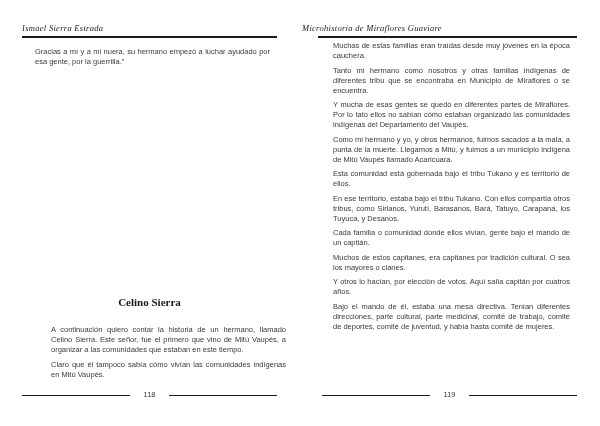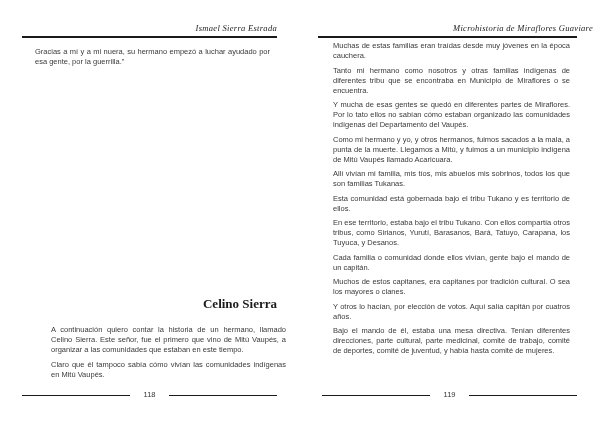--- a/index.html
+++ b/index.html
@@ -18,21 +18,21 @@
   .page {
     position: absolute;
     top: 0;
     height: 426px;
   }
   .page-left  { left: 0;   width: 300px; }
   .page-right { left: 300px; width: 300px; }
 
   .running-header {
     position: absolute;
-    text-align: right;
+    text-align: left;
     font-family: "Liberation Serif", serif;
     font-style: italic;
     font-size: 8.5px;
     letter-spacing: 0.3px;
     color: #222222;
     white-space: nowrap;
   }
   .header-rule {
     position: absolute;
     height: 1.5px;
@@ -43,24 +43,24 @@
     font-size: 7.5px;
     line-height: 10px;
     color: #3a3a3a;
     text-align: justify;
   }
   .body-text p {
     margin: 0 0 4.5px 0;
   }
   .section-heading {
     position: absolute;
-    text-align: right;
+    text-align: center;
     font-family: "Liberation Serif", serif;
     font-weight: bold;
-    font-size: 13px;
+    font-size: 11px;
     color: #1b1b1b;
   }
   .page-footer {
     position: absolute;
     display: flex;
     align-items: center;
     height: 10px;
     gap: 13px;
   }
   .footer-rule {
@@ -96,29 +96,28 @@
     </div>
 
     <div class="page-footer" style="left:22px; width:255px; top:390px;">
       <div class="footer-rule"></div>
       <div class="page-number">118</div>
       <div class="footer-rule"></div>
     </div>
   </div>
 
   <div class="page page-right">
-    <div class="running-header" style="left:34px; width:259px; top:23px;">Microhistoria de Miraflores Guaviare</div>
+    <div class="running-header" style="left:2px; width:259px; top:23px;">Microhistoria de Miraflores Guaviare</div>
     <div class="header-rule" style="left:18px; width:259px; top:36px;"></div>
 
     <div class="body-text" style="left:33px; width:237px; top:41px;">
       <p>Muchas de estas familias eran traídas desde muy jóvenes en la época cauchera.</p>
       <p>Tanto mi hermano como nosotros y otras familias indígenas de diferentes tribu que se encontraba en Municipio de Miraflores o se encuentra.</p>
       <p>Y mucha de esas gentes se quedó en diferentes partes de Miraflores. Por lo tato ellos no sabían cómo estaban organizado las comunidades indígenas del Departamento del Vaupés.</p>
       <p>Como mi hermano y yo, y otros hermanos, fuimos sacados a la mala, a punta de la muerte. Llegamos a Mitú, y fuimos a un municipio indígena de Mitú Vaupés llamado Acaricuara.</p>
-      <p>Allí vivían mi familia, mis tíos, mis abuelos mis sobrinos, todos los que son familias Tukanas.</p>
       <p>Esta comunidad está gobernada bajo el tribu Tukano y es territorio de ellos.</p>
       <p>En ese territorio, estaba bajo el tribu Tukano. Con ellos compartía otros tribus, como Sirianos, Yurutí, Barasanos, Bará, Tatuyo, Carapana, los Tuyuca, y Desanos.</p>
       <p>Cada familia o comunidad donde ellos vivían, gente bajo el mando de un capitán.</p>
       <p>Muchos de estos capitanes, era capitanes por tradición cultural. O sea los mayores o clanes.</p>
       <p>Y otros lo hacían, por elección de votos. Aquí salía capitán por cuatros años.</p>
       <p>Bajo el mando de él, estaba una mesa directiva. Tenían diferentes direcciones, parte cultural, parte medicinal, comité de trabajo, comité de deportes, comité de juventud, y había hasta comité de mujeres.</p>
     </div>
 
     <div class="page-footer" style="left:22px; width:255px; top:390px;">
       <div class="footer-rule"></div>

